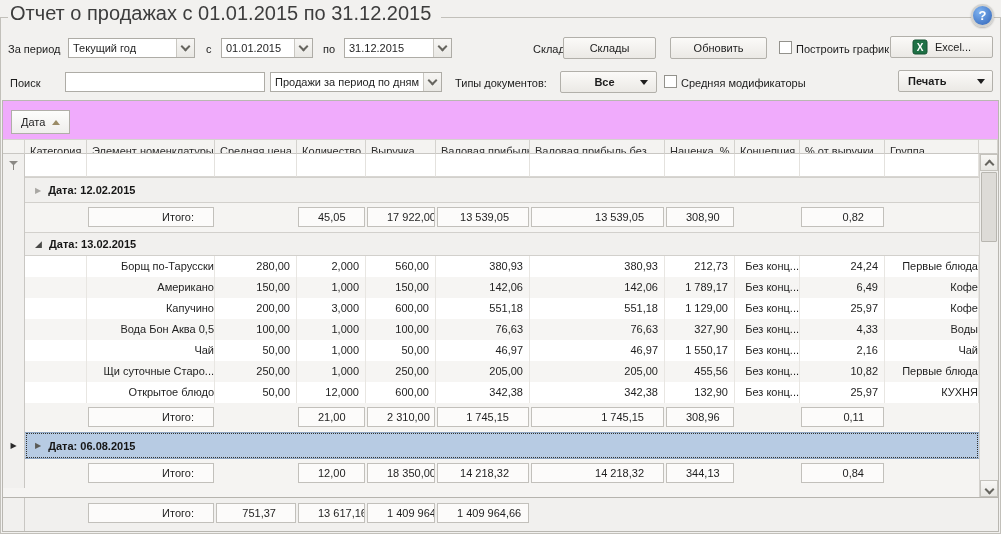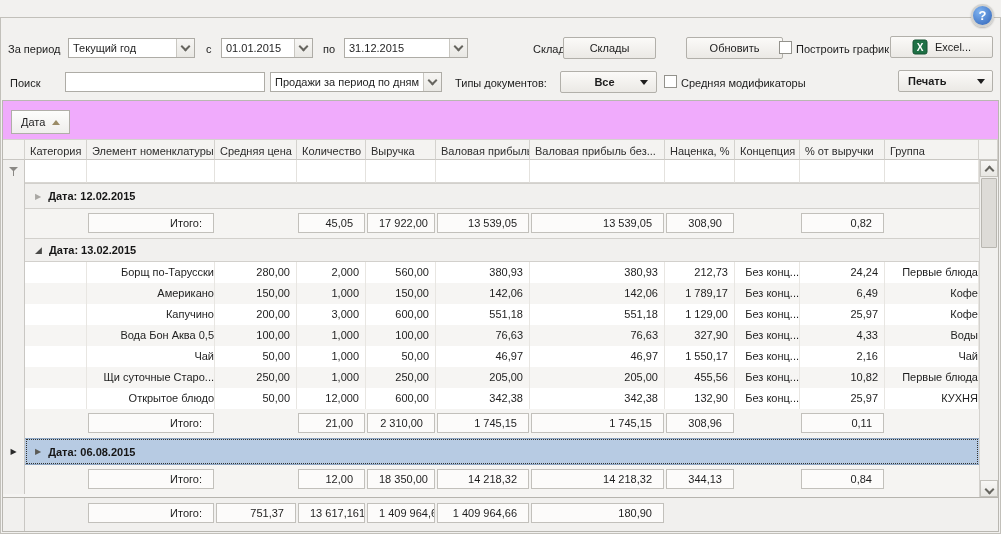--- a/index.html
+++ b/index.html
@@ -19,80 +19,81 @@
   .cb{position:absolute;width:13px;height:13px;background:#fff;border:1px solid #93928c;box-sizing:border-box;}
   .tridn{width:0;height:0;border-left:4px solid transparent;border-right:4px solid transparent;border-top:5px solid #1e1e1e;}
   .input{position:absolute;height:20px;border:1px solid #aeaca6;background:#fff;box-sizing:border-box;padding:0 4px;font:inherit;}
   
   .grid{position:absolute;left:2px;right:2px;top:100px;bottom:2px;border:1px solid #b9b7b1;background:#f3f2f0;display:flex;flex-direction:column;}
   .gpanel{height:38px;background:#f0abfc;position:relative;}
   .chip{position:absolute;left:8px;top:9px;height:22px;border:1px solid #b0aea8;background:linear-gradient(#fdfdfc,#efeeec);display:flex;align-items:center;padding:0 9px;gap:7px;}
   .sortup{width:0;height:0;border-left:4px solid transparent;border-right:4px solid transparent;border-bottom:5px solid #9a8b66;}
   .cols{display:grid;grid-template-columns:22px 62px 128px 82px 69px 70px 94px 135px 70px 65px 85px 94px;}
   .cols-h{display:grid;grid-template-columns:22px 62px 128px 82px 69px 70px 94px 135px 70px 65px 85px 94px 19px;}
-  .hrow{height:21px;}
+  .hrow{height:15px;}
   .hcell{background:#f4f3f1;border-right:1px solid #d4d2ce;border-bottom:1px solid #c9c7c3;border-top:1px solid #d4d2ce;line-height:23px;padding:0 0 0 5px;color:#2d2d2d;white-space:nowrap;overflow:hidden;box-sizing:border-box;}
   .body{flex:1;display:flex;min-height:0;}
   .rowsarea{width:976px;background:#f5f4f2;}
   .vscroll{width:19px;background:#f1f0ee;border-left:1px solid #d4d2ce;position:relative;box-sizing:border-box;}
   .scbtn{position:absolute;left:0;width:18px;height:17px;background:linear-gradient(#f8f7f5,#e8e7e3);border:1px solid #c4c2bc;box-sizing:border-box;display:flex;align-items:center;justify-content:center;}
   .scthumb{position:absolute;left:1px;width:16px;background:#dddbd7;border:1px solid #b8b6b0;box-sizing:border-box;border-radius:1px;}
   .frow{height:23px;}
   .fcell{background:#fff;border-right:1px solid #e4e2de;border-bottom:1px solid #d8d6d2;}
   .ind{background:#f1f0ee;border-right:1px solid #c9c7c3;display:flex;align-items:center;justify-content:center;}
   .funnel{position:relative;width:9px;height:10px;}
   .funnel:before{content:"";position:absolute;top:0;left:0;width:1px;border-left:4px solid transparent;border-right:4px solid transparent;border-top:4px solid #8a8884;}
   .funnel:after{content:"";position:absolute;top:3px;left:4px;width:1px;height:6px;background:#8a8884;}
   .grprow{height:26px;}
   .grow{grid-column:2/-1;display:flex;align-items:center;gap:7px;padding-left:10px;background:#f1f0ee;border-top:1px solid #d2d0cc;border-bottom:1px solid #d2d0cc;font-weight:bold;color:#161616;}
   .garrow{font-family:"DejaVu Sans",sans-serif;font-size:8px;color:#a9a7a3;}
   .garrow.open{color:#4a4a48;font-size:9px;}
   .grow.sel{background:#b7cbe3;outline:1px dotted #33332f;outline-offset:-2px;border-top:1px solid #8fa6c2;border-bottom:1px solid #8fa6c2;}
   .indarrow{font-family:"DejaVu Sans",sans-serif;font-size:8px;color:#2a2a2a;}
   .trow{height:29px;position:relative;}
-  .tbox{margin:4px 1px;border:1px solid #c2c0bb;background:#fcfbfa;line-height:18px;text-align:right;padding:0 11px;white-space:nowrap;overflow:hidden;box-sizing:border-box;}
+  .tbox{margin:4px 1px;border:1px solid #c2c0bb;background:#fcfbfa;line-height:18px;text-align:right;padding:0 19px;white-space:nowrap;overflow:hidden;box-sizing:border-box;}
   .drow{height:21px;background:#fff;}
   .drow.alt{background:#f6f5f3;}
   .dcell{border-right:1px solid #e8e6e2;line-height:21px;white-space:nowrap;overflow:hidden;box-sizing:border-box;}
   .num{text-align:right;padding-right:6px;}
   .txt{text-align:right;padding-left:5px;}
   .gfoot{height:33px;border-top:1px solid #b6b4ae;background:#f1f0ee;}
   .gfoot .tbox{margin:5px 1px;}
 </style>
 </head>
 <body>
 
 <div class="window">
   <div class="frame"></div>
+  <div class="title">Отчет о продажах с 01.01.2015 по 31.12.2015</div>
   <div class="help">?</div>
 
   <span class="lbl" style="left:8px;top:43px;">За период</span>
   <div class="combo" style="left:68px;top:38px;width:127px;">
     <span class="ctext">Текущий год</span>
     <span class="cbtn">
         <i class="chevdn"></i>
       </span>
   </div>
   <span class="lbl" style="left:206px;top:43px;">с</span>
   <div class="combo" style="left:221px;top:38px;width:92px;">
     <span class="ctext">01.01.2015</span>
     <span class="cbtn">
         <i class="chevdn"></i>
       </span>
   </div>
   <span class="lbl" style="left:323px;top:43px;">по</span>
-  <div class="combo" style="left:344px;top:38px;width:124px;">
+  <div class="combo" style="left:344px;top:38px;width:108px;">
     <span class="ctext">31.12.2015</span>
     <span class="cbtn">
         <i class="chevdn"></i>
       </span>
   </div>
   <span class="lbl" style="left:517px;top:43px;margin-left:16px;">Склад:</span>
   <button class="btn1" style="left:563px;top:37px;width:93px;font:inherit;">Склады</button>
-  <button class="btn1" style="left:686px;top:37px;width:97px;font:inherit;">Обновить</button>
+  <button class="btn1" style="left:670px;top:37px;width:97px;font:inherit;">Обновить</button>
   <span class="cb" style="left:779px;top:41px;"></span>
   <span class="lbl" style="left:796px;top:43px;">Построить график</span>
   <button class="btn1" style="left:890px;top:36px;width:103px;font:inherit;gap:7px;">
     <svg width="16" height="16">
         <rect x="1" y="1" width="14" height="14" rx="2" fill="#1e7145" stroke="#145232"></rect>
         <text x="8" y="12" text-anchor="middle" fill="#ffffff" font-size="10" font-weight="bold" font-family="Liberation Sans,sans-serif">X</text>
       </svg>
     <span>Excel...</span>
   </button>
 
@@ -400,21 +401,18 @@
         </div>
       <div>
           <div class="tbox">13 617,161</div>
         </div>
       <div>
           <div class="tbox">1 409 964,66</div>
         </div>
       <div>
           <div class="tbox">1 409 964,66</div>
         </div>
-      <div>
-          <div class="tbox">180,90</div>
-        </div>
       <div></div>
       <div></div>
       <div></div>
     </div>
   </div>
 </div>
 
 </body></html>

